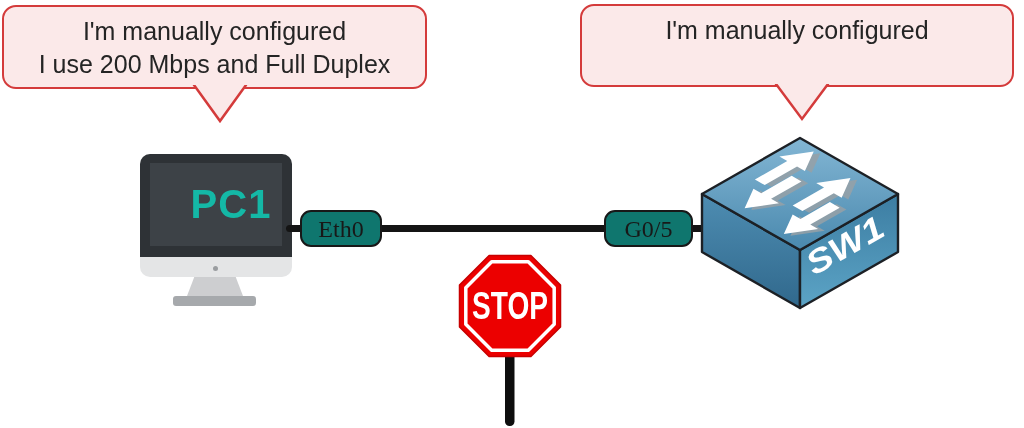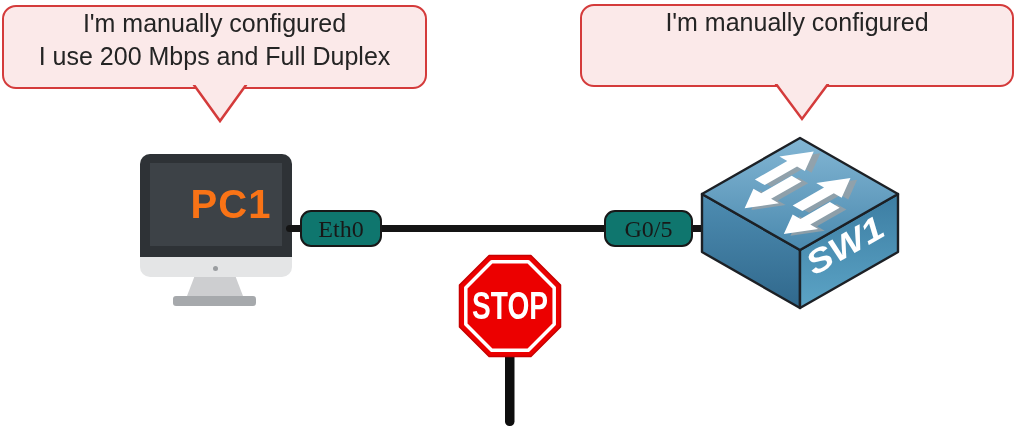--- a/index.html
+++ b/index.html
@@ -12,21 +12,21 @@
   
   .callout{
     box-sizing:border-box;
     background:#fbe9e9;
     border:2.5px solid #d43b3b;
     border-radius:14px;
     color:#242424;
     text-align:center;
     font-size:25px;
     line-height:33px;
-    padding-top:0;
+    padding-top:8px;
     z-index:6;
   }
   .callout-pc{left:2px;top:5px;width:425px;height:84px;}
   .callout-sw{left:580px;top:4px;width:434px;height:83px;}
   .tail{z-index:7;}
 
   
   .link-line{
     left:286px;top:225px;width:428px;height:7px;
     background:#141414;border-radius:3.5px;z-index:1;
@@ -52,21 +52,21 @@
   .pc-bezel{
     left:140px;top:154px;width:152px;height:103px;
     background:#2e3236;border-radius:10px 10px 0 0;
   }
   .pc-screen{
     left:150px;top:163px;width:132px;height:83px;
     background:#3d4247;
     display:flex;align-items:center;justify-content:center;
   }
   .pc-screen-label{
-    color:#f97316;font-size:40px;font-weight:bold;letter-spacing:1px;margin-left:30px;
+    color:#14b8a6;font-size:40px;font-weight:bold;letter-spacing:1px;margin-left:30px;
   }
   .pc-dot{left:213px;top:266px;width:5px;height:5px;border-radius:50%;background:#9a9da0;}
   .pc-stand{
     left:187px;top:277px;width:56px;height:19px;background:#cdced0;
     clip-path:polygon(13% 0,87% 0,100% 100%,0 100%);
   }
   .pc-base{left:173px;top:296px;width:83px;height:10px;background:#a6a9ac;border-radius:3px;}
 
   .z-switch{z-index:3;}
   .z-stop{z-index:5;}

